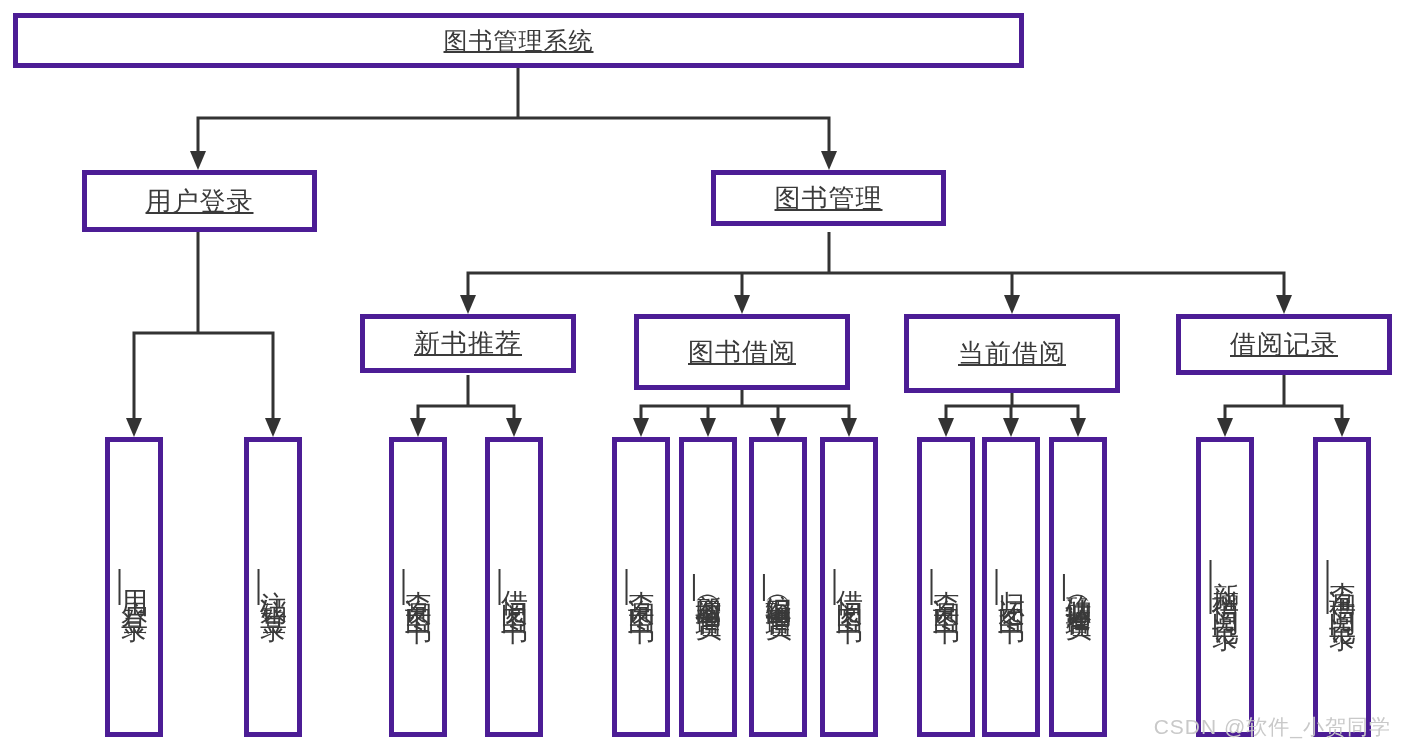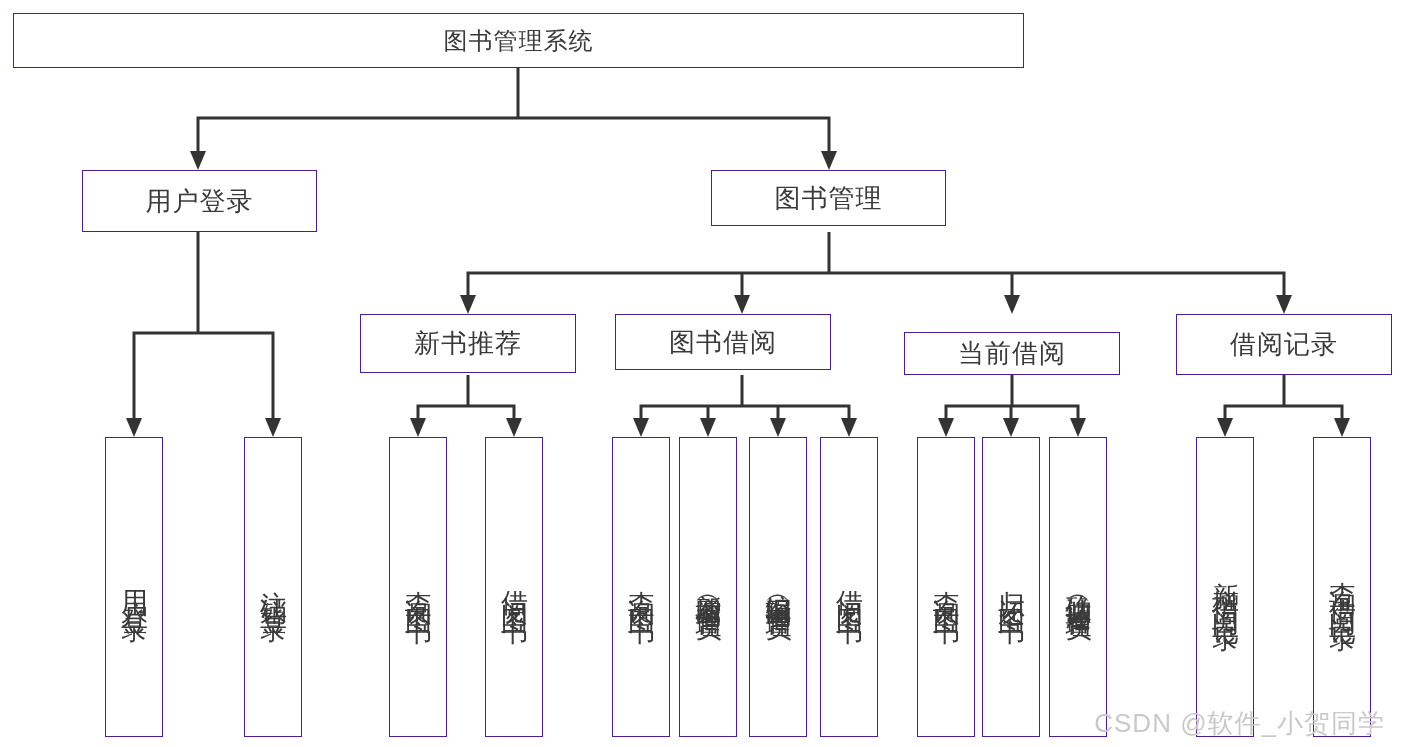--- a/index.html
+++ b/index.html
@@ -13,48 +13,49 @@
   }
   .connectors {
     position: absolute;
     left: 0; top: 0;
     width: 1405px; height: 747px;
     z-index: 1;
   }
   .node {
     position: absolute;
     box-sizing: border-box;
-    border: 1px solid #4c1d95;
+    border: 5px solid #4c1d95;
     background: #ffffff;
     color: #3a3a3a;
     display: flex;
     align-items: center;
     justify-content: center;
     z-index: 2;
     text-align: center;
+    text-decoration: underline;
   }
   .node.h { font-size: 26px; letter-spacing: 1px; }
   .node.root { font-size: 24px; }
   .node.v span {
     writing-mode: vertical-rl;
     text-orientation: mixed;
     font-size: 27px;
     letter-spacing: 9px;
     line-height: 1.15;
     white-space: nowrap;
   }
   .node.v.tight span {
     font-size: 26px;
     letter-spacing: 3px;
   }
   .watermark {
     position: absolute;
-    right: 20px;
+    right: 14px;
     bottom: 6px;
-    font-size: 26px;
+    font-size: 21px;
     color: #c9c9c9;
     z-index: 5;
     letter-spacing: 1px;
   }
 </style>
 </head>
 <body>
 
 <div class="canvas">
 
@@ -90,22 +91,22 @@
       <polygon points="1334,418 1350,418 1342,437"></polygon>
     </g>
   </svg>
 
   <div class="node h root" style="left:13px; top:13px; width:1011px; height:55px;">图书管理系统</div>
 
   <div class="node h" style="left:82px; top:170px; width:235px; height:62px;">用户登录</div>
   <div class="node h" style="left:711px; top:170px; width:235px; height:56px;">图书管理</div>
 
   <div class="node h" style="left:360px; top:314px; width:216px; height:59px;">新书推荐</div>
-  <div class="node h" style="left:615px; top:314px; width:216px; height:56px;">图书借阅</div>
-  <div class="node h" style="left:904px; top:332px; width:216px; height:43px;">当前借阅</div>
+  <div class="node h" style="left:634px; top:314px; width:216px; height:76px;">图书借阅</div>
+  <div class="node h" style="left:904px; top:314px; width:216px; height:79px;">当前借阅</div>
   <div class="node h" style="left:1176px; top:314px; width:216px; height:61px;">借阅记录</div>
 
   <div class="node v" style="left:105px; top:437px; width:58px; height:300px;">
     <span>用户登录</span>
   </div>
   <div class="node v" style="left:244px; top:437px; width:58px; height:300px;">
     <span>注销登录</span>
   </div>
 
   <div class="node v" style="left:389px; top:437px; width:58px; height:300px;">

